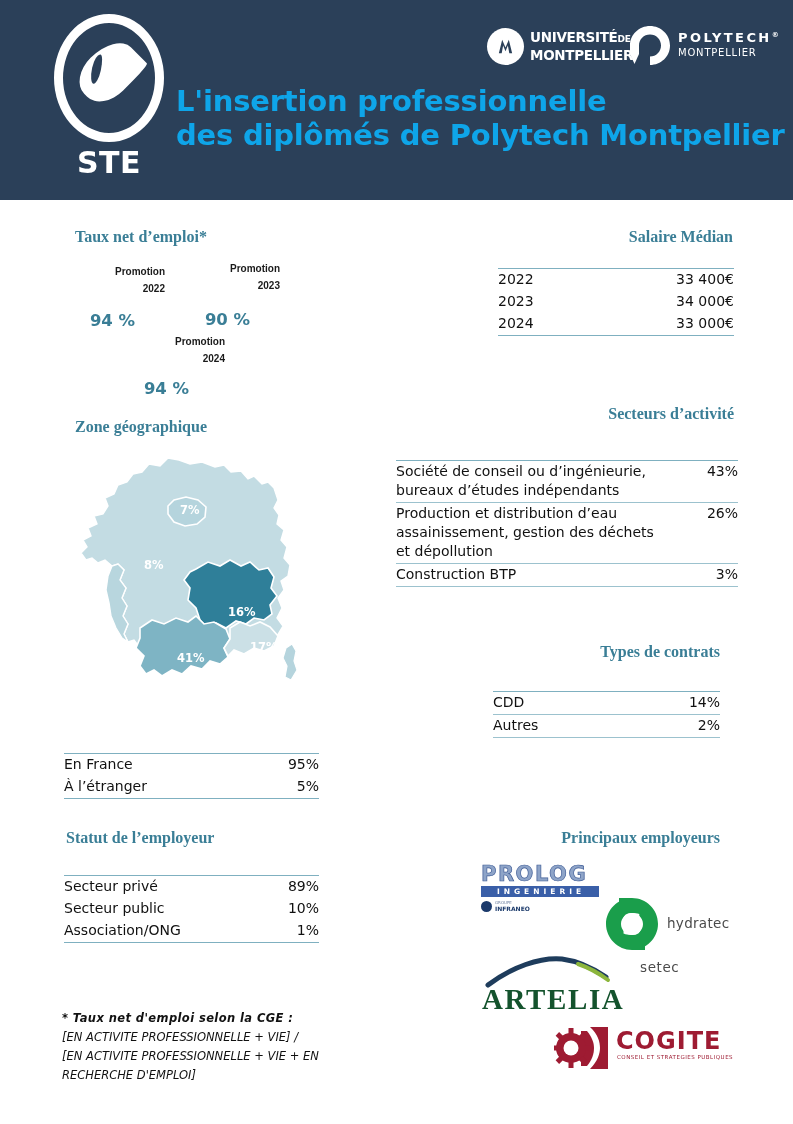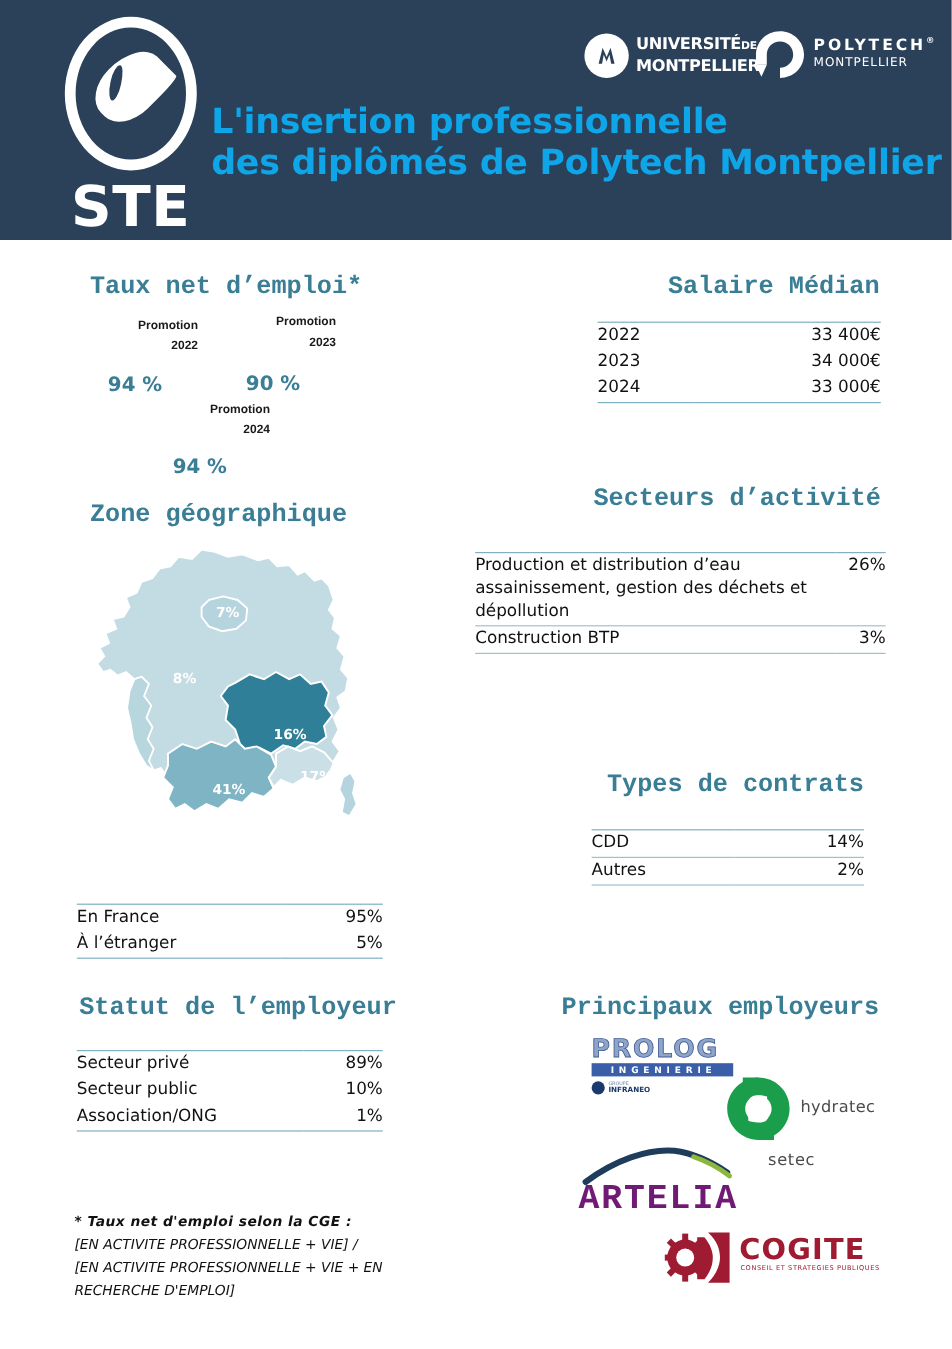--- a/index.html
+++ b/index.html
@@ -51,21 +51,21 @@
     background: #2b4059;
     border-radius: 60% 40% 50% 50% / 50% 50% 50% 50%;
     transform: rotate(12deg);
   }
   .ste-logo .ste-text {
     position: absolute;
     left: 0; top: 131px;
     width: 130px;
     text-align: center;
     color: #ffffff;
-    font-size: 47px;
+    font-size: 30px;
     font-weight: bold;
     letter-spacing: 0.5px;
     font-family: "DejaVu Sans", sans-serif;
   }
   .header-title {
     position: absolute;
     left: 176px; top: 84px;
     color: #0ea5e9;
     font-size: 29px;
     font-weight: bold;
@@ -121,23 +121,23 @@
     font-family: "DejaVu Sans", sans-serif;
   }
   .pt-logo .pt-l1 { font-size: 13px; font-weight: bold; letter-spacing: 2.4px; }
   .pt-logo .pt-l1 sup { font-size: 7px; vertical-align: super; letter-spacing: 0; }
   .pt-logo .pt-l2 { font-size: 10px; letter-spacing: 0.8px; margin-top: 2px;}
 
   
   .sec-title {
     position: absolute;
     color: #3a7e96;
-    font-size: 21px;
+    font-size: 16px;
     font-weight: bold;
-    font-family: Liberation Mono, monospace;
+    font-family: Liberation Serif, serif;
     white-space: nowrap;
   }
   .sec-title.right { text-align: right; }
 
   
   .promo-label {
     position: absolute;
     color: #1a1a1a;
     font-size: 10px;
     font-weight: bold;
@@ -187,21 +187,21 @@
     color: #ffffff;
     font-weight: bold;
     font-family: "DejaVu Sans", sans-serif;
     font-size: 11.5px;
     pointer-events: none;
   }
 
   
   .logos { position: absolute; left: 460px; top: 855px; width: 330px; height: 250px; }
 
-  .logo-prolog { position: absolute; left: 33px; top: 8px; width: 118px; }
+  .logo-prolog { position: absolute; left: 21px; top: 8px; width: 118px; }
   .prolog-word {
     font-family: "DejaVu Sans", sans-serif;
     font-size: 21px; font-weight: bold; letter-spacing: 1.5px;
     color: #8ea4c8;
     -webkit-text-stroke: 0.7px #3f5c96;
     line-height: 22px;
   }
   .prolog-bar {
     background: #3a5fa8; color: #ffffff;
     font-size: 7.5px; font-weight: bold; letter-spacing: 4px;
@@ -231,22 +231,22 @@
   }
   .setec-word {
     position: absolute; left: 35px; top: 62px;
     font-family: "DejaVu Sans", sans-serif; font-size: 13.5px; color: #4b4b4b;
     letter-spacing: 0.6px;
   }
 
   .logo-artelia { position: absolute; left: 22px; top: 100px; width: 156px; height: 58px; }
   .artelia-word {
     position: absolute; left: 0; top: 28px;
-    font-family: Liberation Mono, monospace; font-size: 29px; font-weight: bold;
-    color: #701a75; letter-spacing: 1.6px;
+    font-family: Liberation Serif, serif; font-size: 29px; font-weight: bold;
+    color: #14532d; letter-spacing: 1.6px;
   }
 
   .logo-cogite { position: absolute; left: 94px; top: 168px; width: 195px; height: 50px; }
   .cogite-word {
     position: absolute; left: 62px; top: 4px;
     font-family: "DejaVu Sans", sans-serif; font-size: 24px; font-weight: bold;
     color: #9e1b32; letter-spacing: 1px;
   }
   .cogite-sub {
     position: absolute; left: 63px; top: 31px;
@@ -398,20 +398,24 @@
     <td>À l’étranger</td>
     <td class="val">5%</td>
   </tr>
 </tbody>
   </table>
 
 <div class="sec-title right" style="left:468px; top:405px; width:266px;">Secteurs d’activité</div>
 
 <table class="tbl bordered" style="left:396px; top:460px; width:342px;">
   <tbody>
+      <tr>
+    <td style="width:262px;">Société de conseil ou d’ingénieurie, bureaux d’études indépendants</td>
+    <td class="val">43%</td>
+  </tr>
   <tr>
     <td>Production et distribution d’eau assainissement, gestion des déchets et dépollution</td>
     <td class="val">26%</td>
   </tr>
   <tr>
     <td>Construction BTP</td>
     <td class="val">3%</td>
   </tr>
 </tbody>
   </table>

